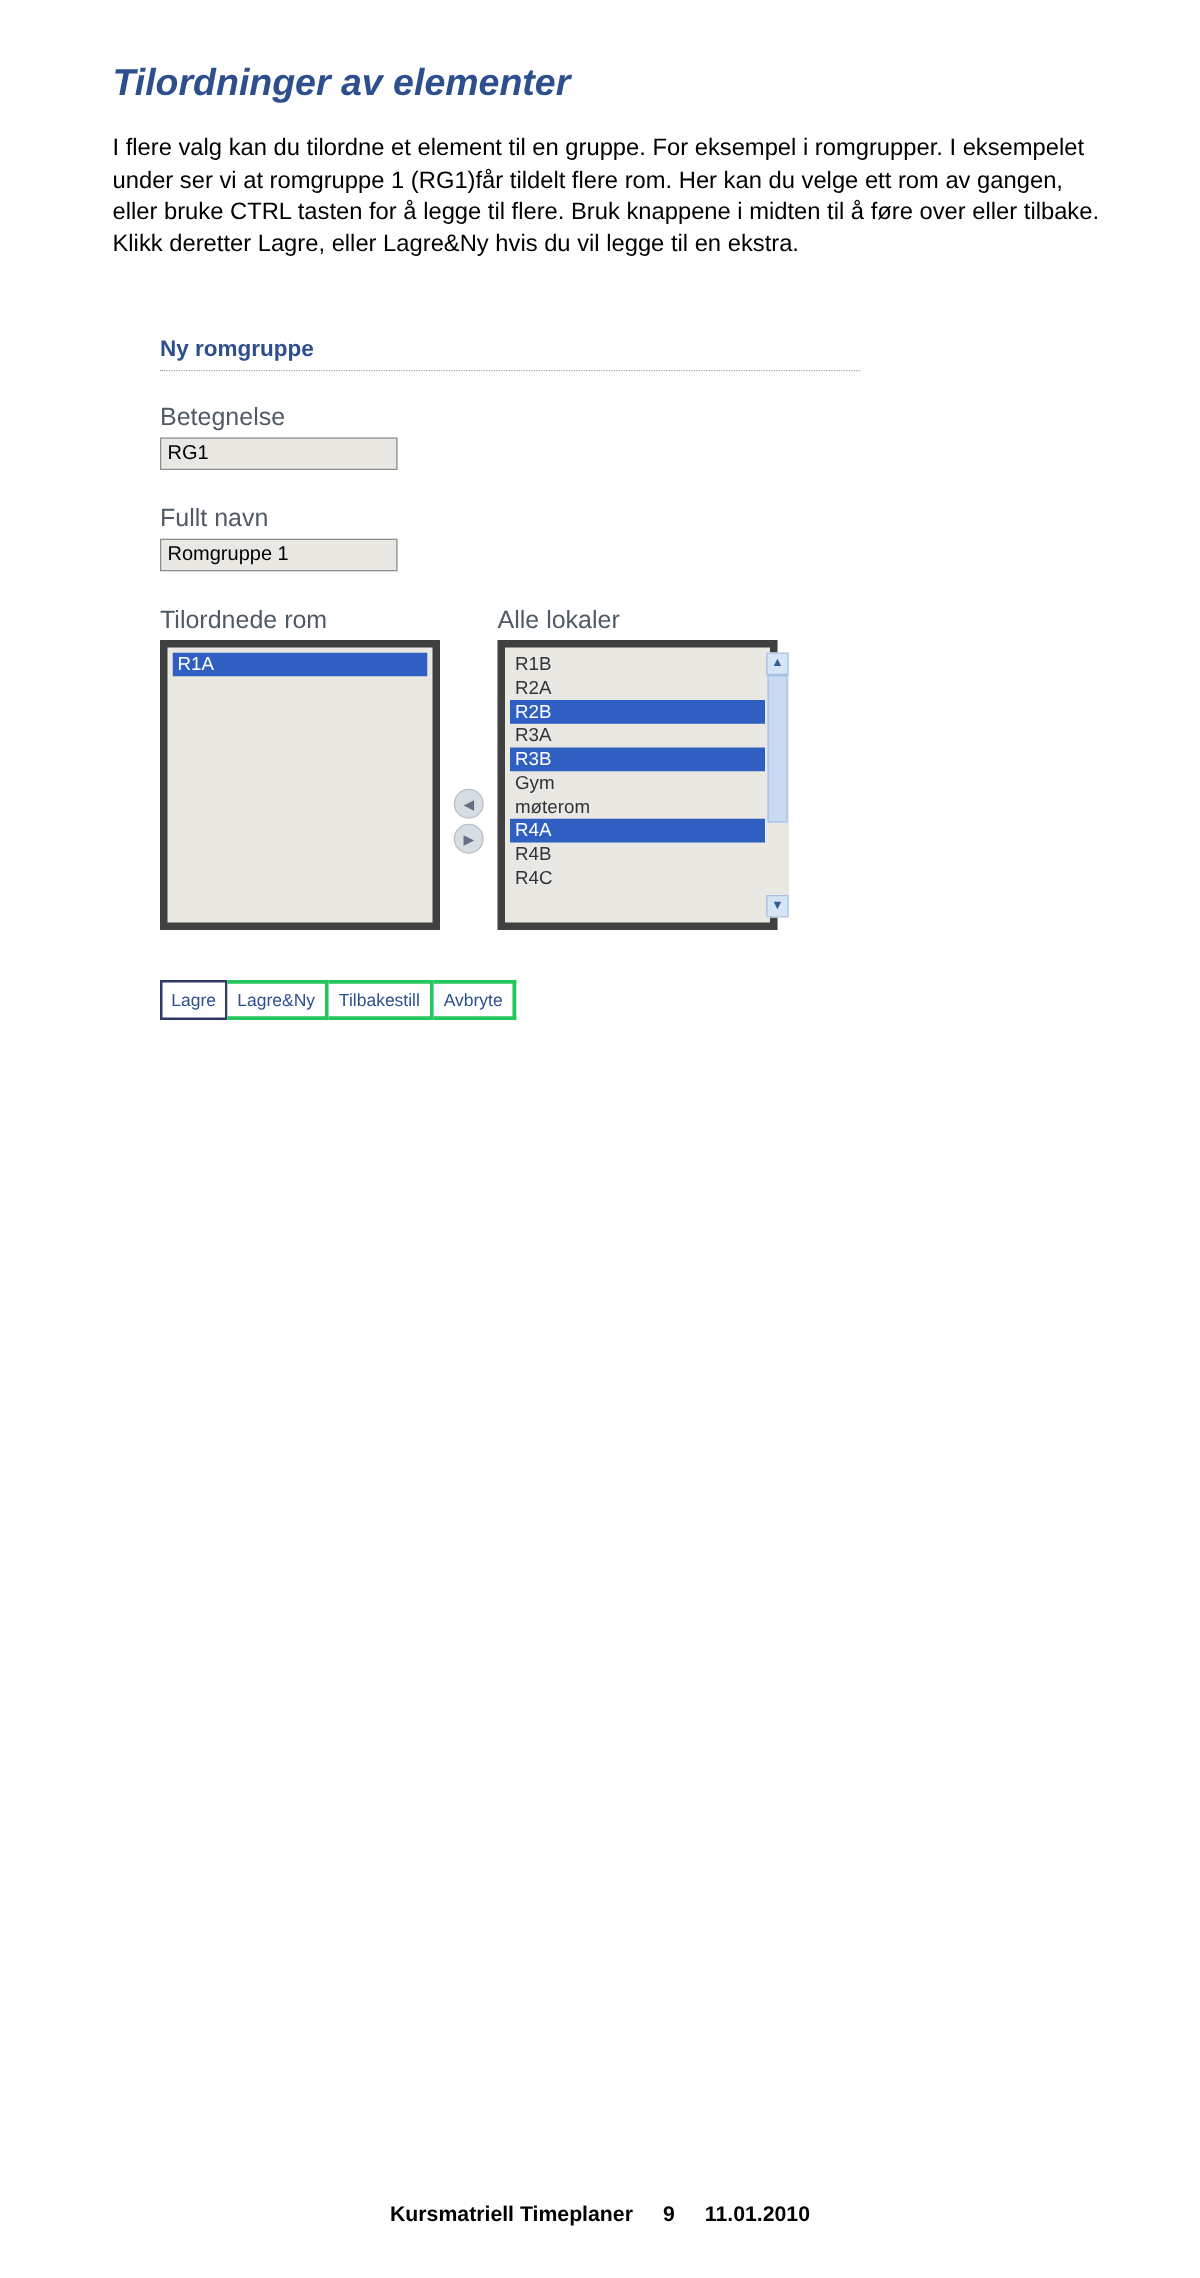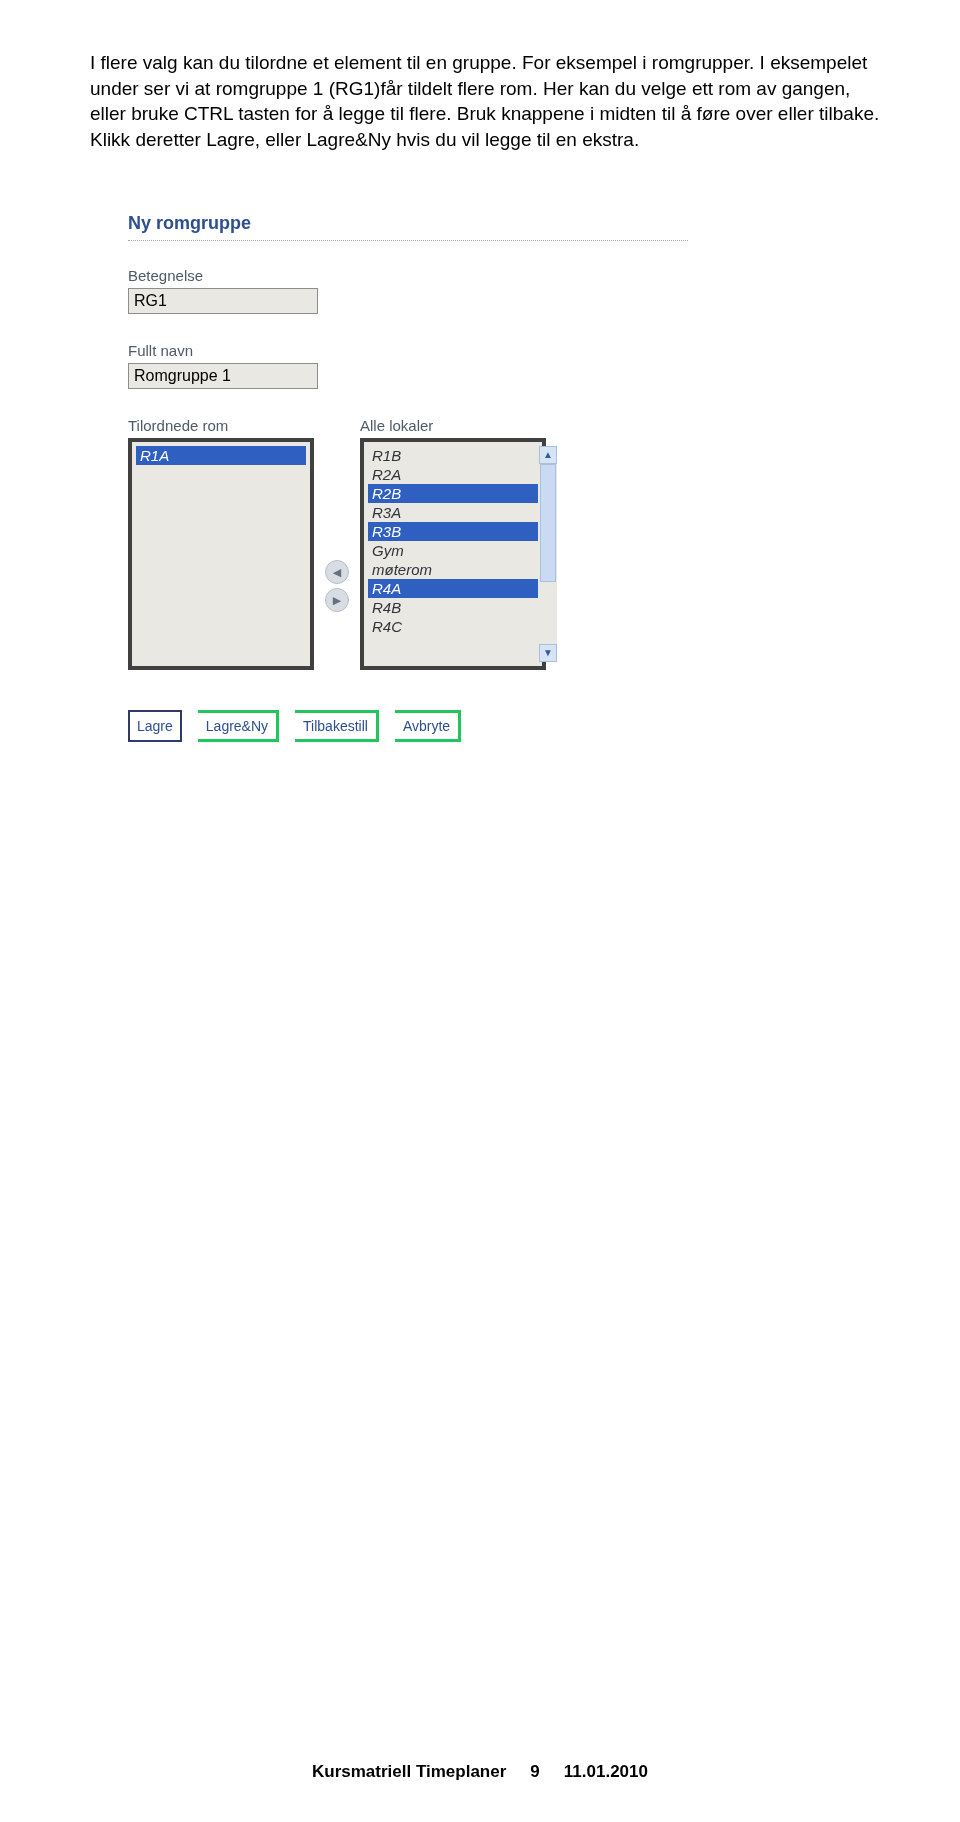--- a/index.html
+++ b/index.html
@@ -38,21 +38,21 @@
     color: #2d4f8e;
     margin: 0 0 6px 0;
   }
   .dotted-rule {
     border: none;
     border-top: 1px dotted #9aa8b8;
     margin: 0 0 26px 0;
     width: 560px;
   }
   .field-label {
-    font-size: 15px;
+    font-size: 20px;
     color: #4e5a66;
     margin-bottom: 4px;
   }
   .text-input {
     font-family: Arial, Helvetica, sans-serif;
     font-size: 16px;
     color: #000;
     background: #e9e8e2;
     border: 1px solid #8d8d8d;
     padding: 3px 5px;
@@ -67,28 +67,27 @@
     display: flex;
     align-items: center;
     gap: 0;
     margin-bottom: 40px;
   }
   .list-col {
     display: flex;
     flex-direction: column;
   }
   .listbox-frame {
-    border: 4px solid #404040;
-    background: #e9e8e2;
-    width: 186px;
+    border: 6px solid #404040;
+    background: #e9e8e2;
+    width: 224px;
     height: 232px;
     padding: 4px;
     font-size: 15px;
     box-sizing: border-box;
-    font-style: italic;
   }
   .listbox-inner {
     position: relative;
     width: 100%;
     height: 100%;
     background: #e9e8e2;
     overflow: hidden;
   }
   .listbox-inner.with-scrollbar {
     padding-right: 19px;
@@ -156,21 +155,21 @@
     background: #d7dde3;
     display: flex;
     align-items: center;
     justify-content: center;
     font-size: 11px;
     color: #657082;
     cursor: pointer;
   }
   .button-row {
     display: flex;
-    gap: 16px;
+    gap: 0;
   }
   .action-btn {
     font-family: Arial, Helvetica, sans-serif;
     font-size: 14px;
     color: #2d4f8e;
     background: #fff;
     border: 3px solid #22c55e;
     padding: 5px 8px;
     cursor: pointer;
   }
@@ -192,20 +191,21 @@
     font-size: 17px;
     font-weight: bold;
     gap: 24px;
   }
 </style>
 </head>
 <body>
 
 <div class="page">
 
+  <h1 class="main-heading">Tilordninger av elementer</h1>
 
   <p class="body-text">I flere valg kan du tilordne et element til en gruppe. For eksempel i romgrupper. I eksempelet under ser vi at romgruppe 1 (RG1)får tildelt flere rom. Her kan du velge ett rom av gangen, eller bruke CTRL tasten for å legge til flere. Bruk knappene i midten til å føre over eller tilbake. Klikk deretter Lagre, eller Lagre&amp;Ny hvis du vil legge til en ekstra.</p>
 
   <div class="screenshot-block">
 
     <div class="dialog-title">Ny romgruppe</div>
     <hr class="dotted-rule">
 
     <div class="field-block">
       <div class="field-label">Betegnelse</div>

